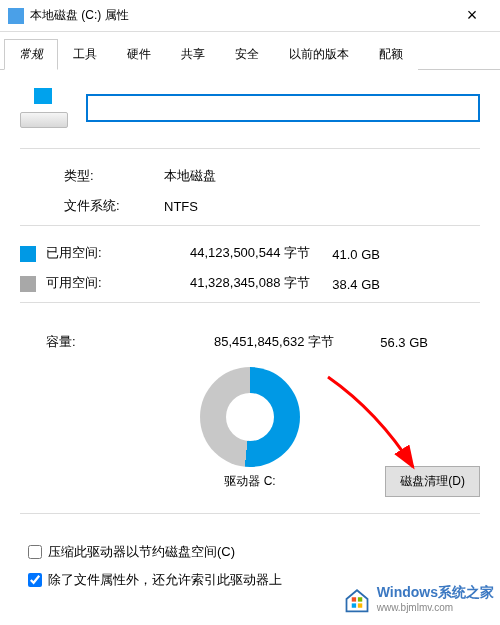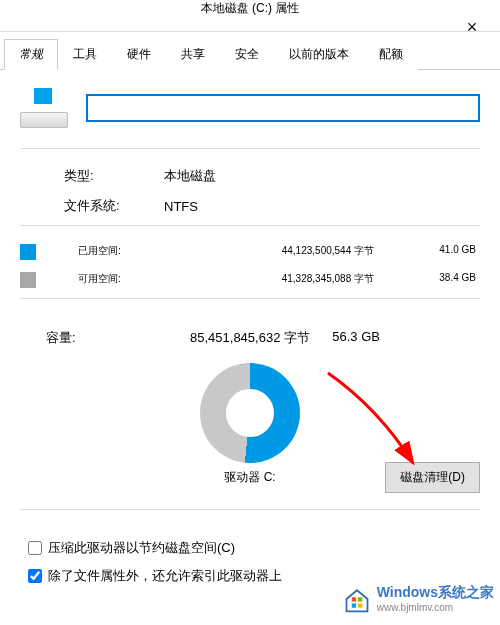--- a/index.html
+++ b/index.html
@@ -11,21 +11,20 @@
       height: 625px;
       position: relative;
       overflow: hidden;
     }
     .titlebar {
       height: 32px;
       display: flex;
       align-items: center;
       padding: 0 8px;
       border-bottom: 1px solid #ddd;
-      flex-direction: column;
     }
     .titlebar .hdd-icon {
       width: 16px; height: 16px;
       margin-right: 6px;
       background: linear-gradient(#4aa0e8, #4aa0e8);
       position: relative;
     }
     .titlebar .title { font-size: 12px; color: #000; }
     .close-btn {
       margin-left: auto;
@@ -96,39 +95,39 @@
       display: flex;
       align-items: center;
       padding: 6px 0;
       font-size: 13px;
       margin-left: 44px;
     }
     .kv .k { width: 100px; color: #000; }
     .kv .v { flex: 1; color: #000; }
     .space-row {
       display: flex;
-      align-items: flex-start;
+      align-items: flex-end;
       padding: 6px 0;
-      font-size: 10px;
-      gap: 32px;
+      font-size: 13px;
     }
     .sw {
       width: 16px; height: 16px;
       margin-right: 10px;
     }
     .sw.used { background: #0099e5; }
     .sw.free { background: #a8a8a8; }
     .space-row .lab { width: 74px; }
     .space-row .bytes { width: 190px; text-align: right; }
     .space-row .gb { width: 70px; text-align: right; }
     .cap-row {
       display: flex;
-      align-items: flex-start;
+      align-items: center;
       padding: 18px 0 6px 0;
       font-size: 13px;
+      gap: 24px;
     }
     .cap-row .lab { width: 100px; padding-left: 26px; }
     .cap-row .bytes { width: 190px; text-align: right; }
     .cap-row .gb { width: 70px; text-align: right; }
     .chart-wrap {
       position: relative;
       height: 130px;
       margin-top: 10px;
     }
     .donut {

